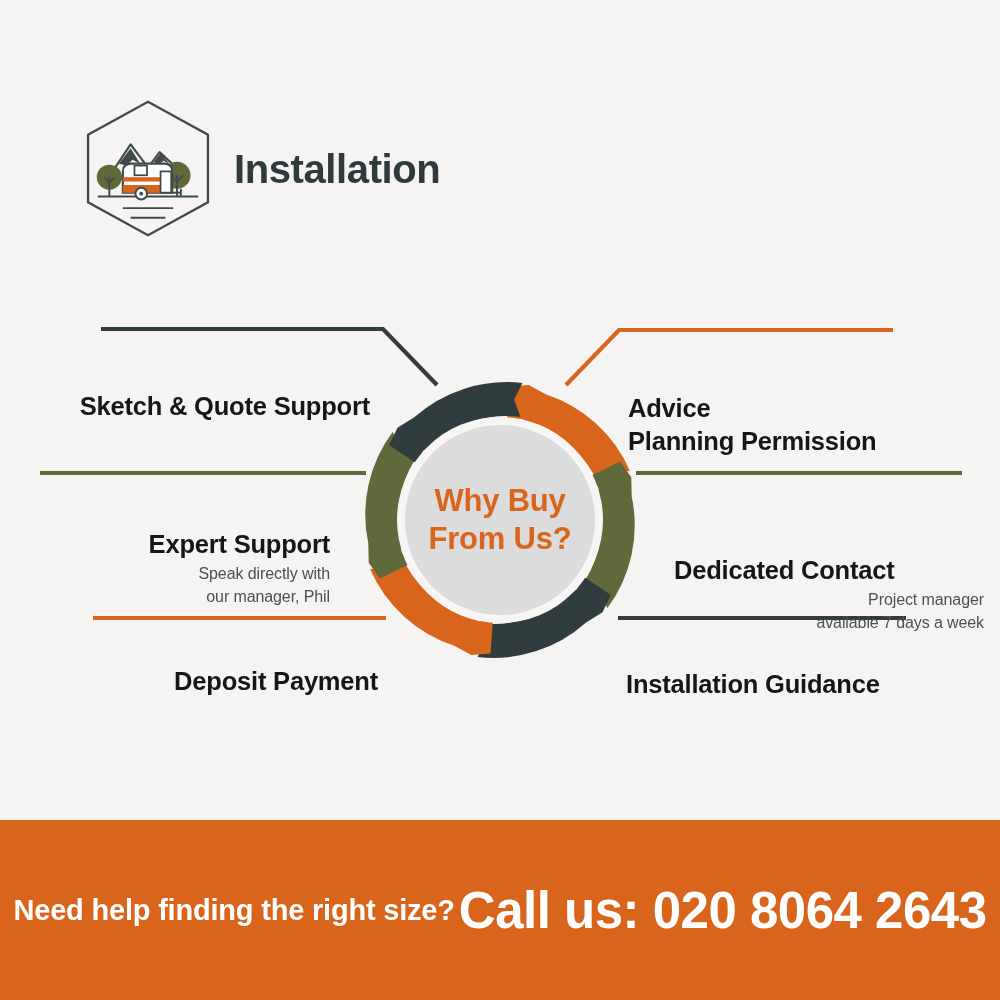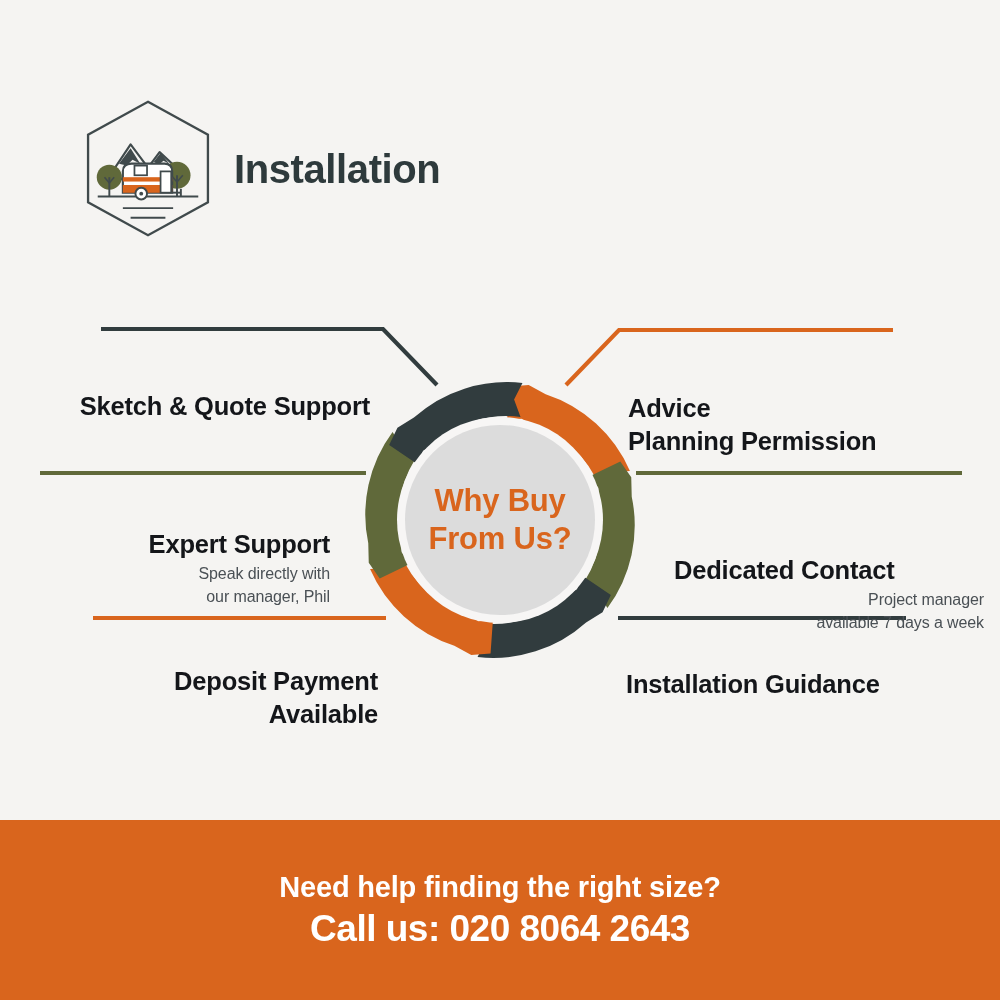--- a/index.html
+++ b/index.html
@@ -106,34 +106,34 @@
 
   
   .cta {
     position: absolute;
     left: 0;
     bottom: 0;
     width: 1000px;
     height: 180px;
     background: #d9651d;
     display: flex;
-    flex-direction: column;
+    flex-direction: row;
     align-items: center;
     justify-content: center;
     gap: 4px;
   }
   .cta-line1 {
     color: #ffffff;
     font-size: 29px;
     font-weight: bold;
     letter-spacing: -0.2px;
   }
   .cta-line2 {
     color: #ffffff;
-    font-size: 37px;
+    font-size: 51px;
     font-weight: bold;
     letter-spacing: -0.5px;
   }
 </style>
 </head>
 <body>
 
 <div class="page">
 
   <div class="logo-block">
@@ -256,21 +256,20 @@
   </div>
 
   <div class="label left" id="label-expert">
     <div class="title">Expert Support</div>
     <div class="sub">Speak directly with</div>
     <div class="sub">our manager, Phil</div>
   </div>
 
   <div class="label left" id="label-deposit">
     <div class="title">Deposit Payment</div>
-    <div class="title">Available</div>
   </div>
 
   <div class="label right" id="label-planning">
     <div class="title">Advice</div>
     <div class="title">Planning Permission</div>
   </div>
 
   <div class="label right" id="label-contact">
     <div class="title">Dedicated Contact</div>
     <div class="sub">Project manager</div>

